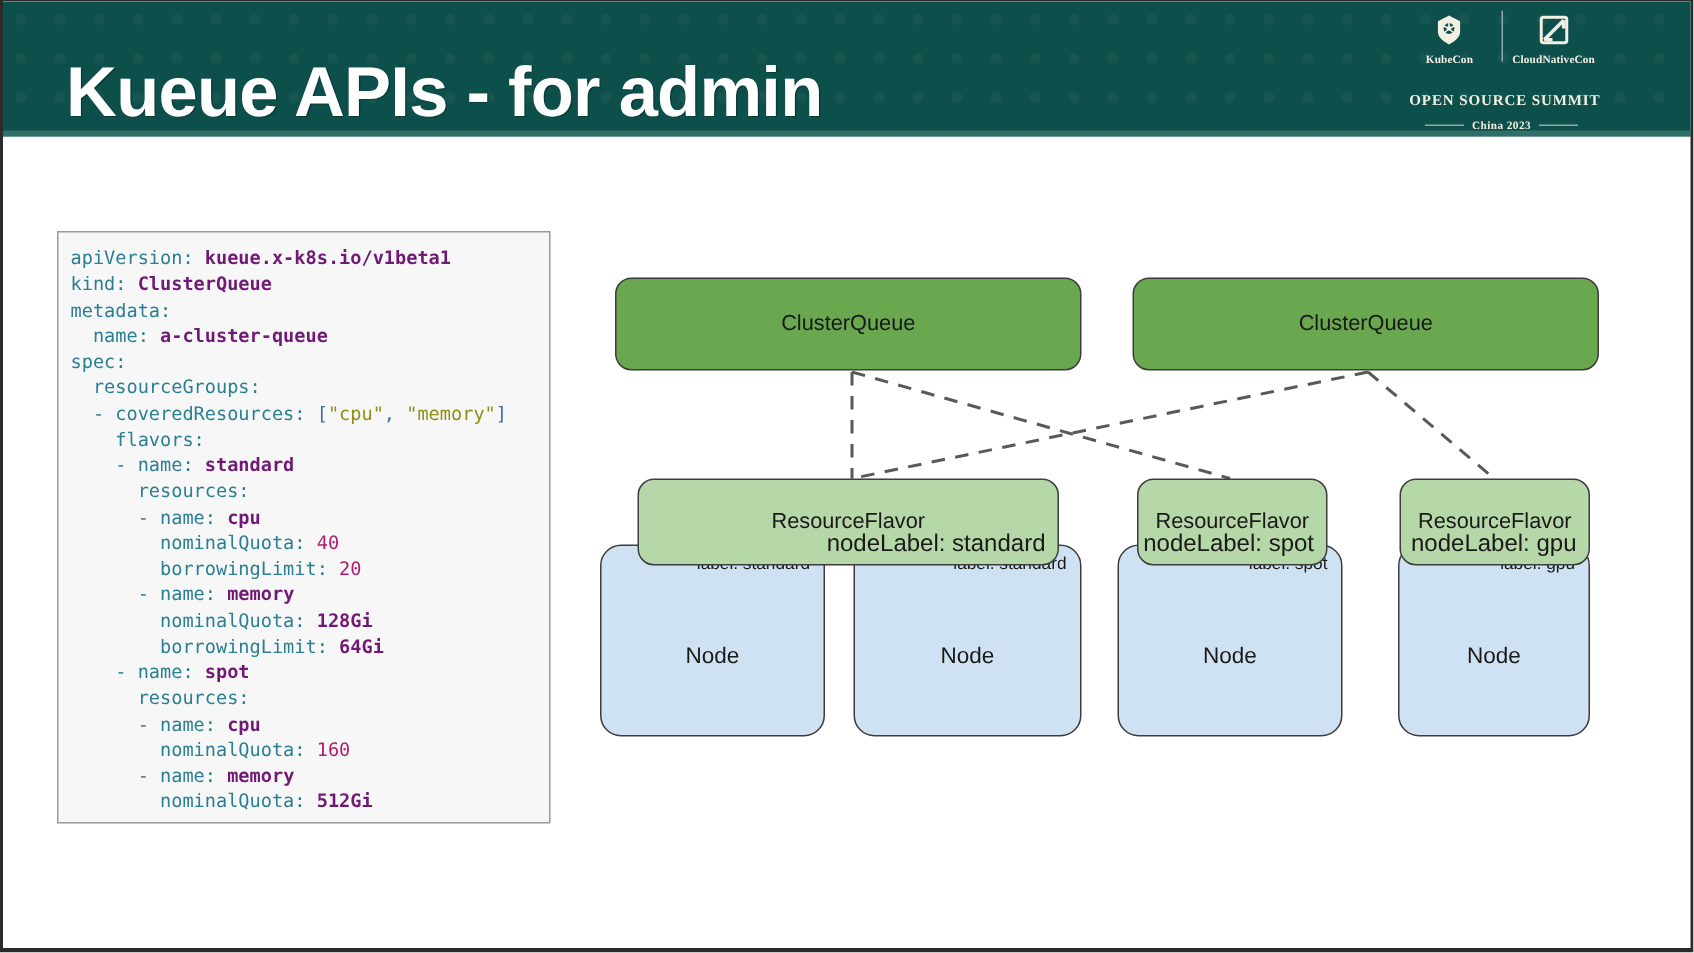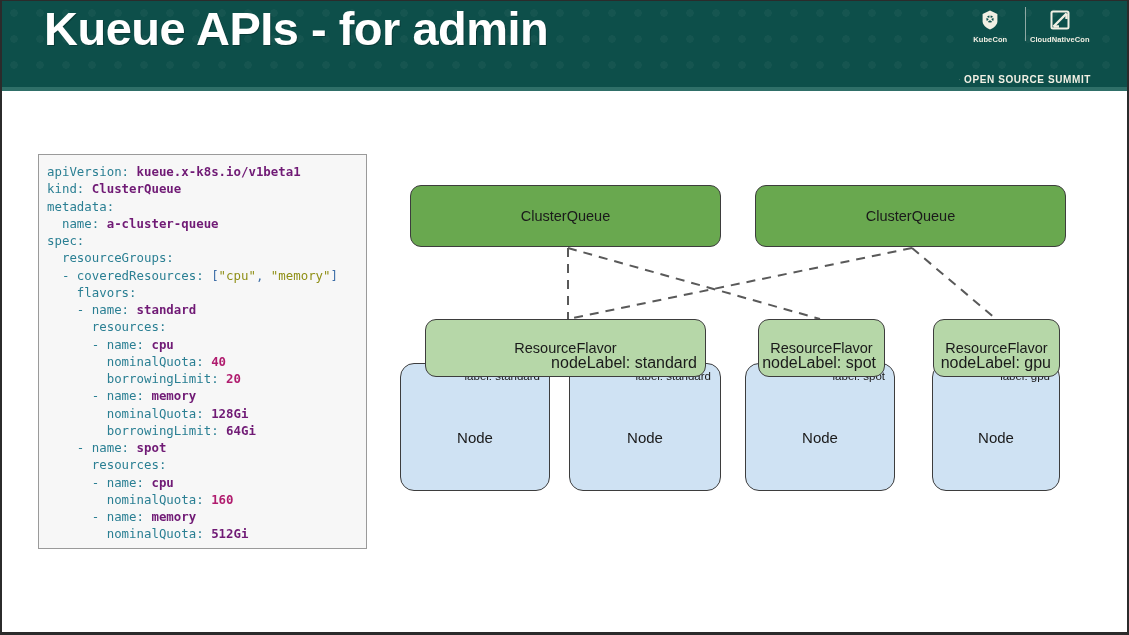--- a/index.html
+++ b/index.html
@@ -31,54 +31,55 @@
     background-size: 26px 26px;
     overflow: hidden;
   }
   #header::after {
     content: "";
     position: absolute; left: 0; bottom: 0;
     width: 100%; height: 4px;
     background: #2f6f68;
   }
   #title {
-    position: absolute; left: 42px; top: 0;
+    position: absolute; left: 42px; top: 32px;
     color: #ffffff;
     font-size: 47px;
     font-weight: bold;
     letter-spacing: -0.5px;
     white-space: nowrap;
     text-shadow: 1px 1px 0 rgba(0,0,0,.25);
   }
 
   
   #logo {
-    position: absolute; right: 40px; top: 6px;
+    position: absolute; right: 64px; top: 6px;
     width: 132px; height: 80px;
     color: #f2f0e4;
+    font-family: Liberation Serif, serif;
   }
   #logo-row1 {
     display: flex; align-items: flex-start; justify-content: center;
     height: 44px; gap: 0;
   }
   #logo-row1 .col {
     display: flex; flex-direction: column; align-items: center;
     justify-content: flex-start; width: 64px;
   }
   #logo-row1 .mark { height: 26px; display: flex; align-items: center; }
   #logo-row1 .cap {
     font-size: 7.5px; font-weight: bold; letter-spacing: .1px;
     margin-top: 2px; white-space: nowrap;
   }
   #logo-div {
     width: 1px; height: 34px; background: #8fa9a4; margin: 0 3px;
   }
   #logo-row2 {
     display: flex; align-items: center; justify-content: center;
-    gap: 4px; margin-top: 20px;
+    gap: 4px; margin-top: 8px;
   }
   #logo-row2 .oss-txt {
     font-size: 10px; font-weight: bold; letter-spacing: .6px; white-space: nowrap;
   }
   #logo-row3 {
     display: flex; align-items: center; justify-content: center;
     gap: 5px; margin-top: 3px;
   }
   #logo-row3 .rule { width: 26px; height: 1px; background: #8fa9a4; }
   #logo-row3 .yr { font-size: 7.5px; font-weight: bold; letter-spacing: .3px; white-space: nowrap; }
@@ -93,21 +94,21 @@
     font-family: "DejaVu Sans Mono", monospace;
     font-size: 12.4px;
     line-height: 17.25px;
     white-space: pre;
     color: #222222;
     overflow: hidden;
   }
   .k  { color: #2a7f93; }            
   .v  { color: #701a75; font-weight: bold; }  
   .s  { color: #8f8f16; }            
-  .n  { color: #b01c6e; font-weight: bold; }  
+  .n  { color: #b01c6e; font-weight: normal; }  
   .p  { color: #2a7f93; }            
   .b  { color: #3f6fa8; }            
 
   
   #diagram { position: absolute; left: 0; top: 100px; width: 1129px; height: 500px; }
   #edges { position: absolute; left: 0; top: 0; width: 1129px; height: 500px; }
 
   .box {
     position: absolute;
     border: 1.6px solid #3d3d3d;

